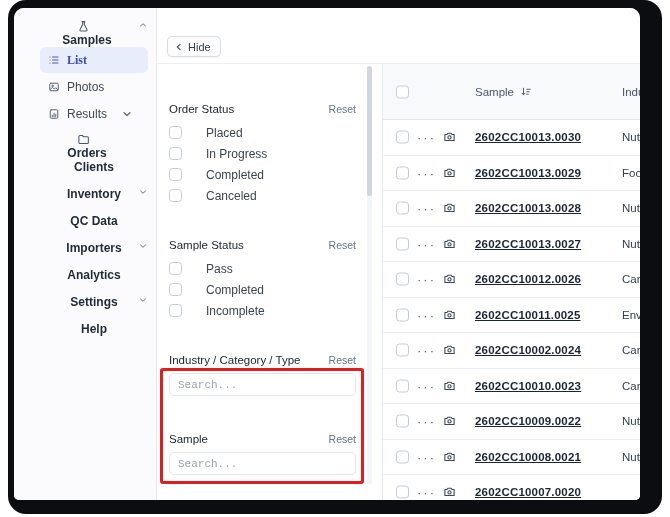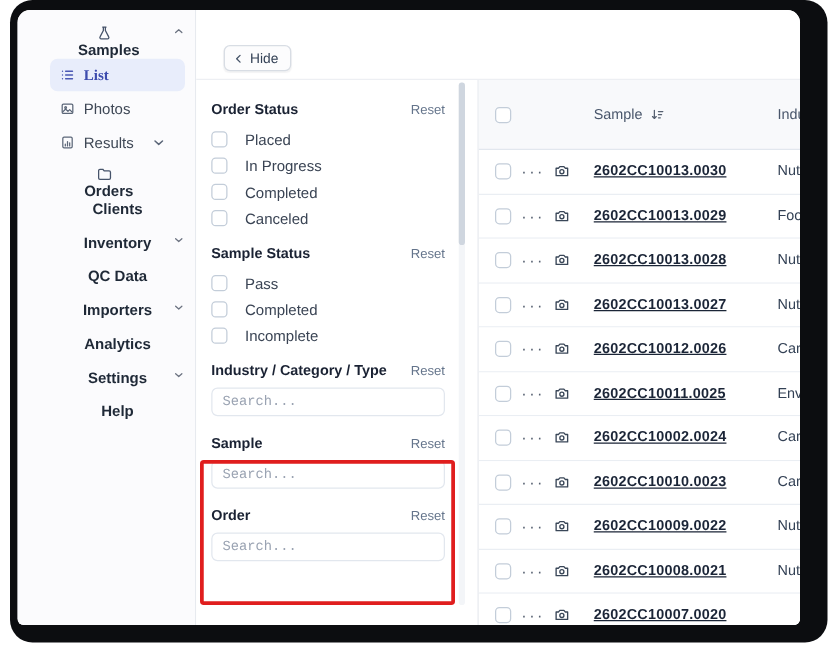--- a/index.html
+++ b/index.html
@@ -42,36 +42,36 @@
   .ssub svg { width:12px; height:12px; margin-right:7px; color:#5b6678; flex:none; }
   .ssub.sel { background:#e8edfb; color:#3d4cae; font-weight:600;font-family:Liberation Serif, serif; }
   .ssub.sel svg { color:#4a58b4; }
   .chev { position:absolute; right:8px; width:10px; height:10px; color:#6b7280; }
   .ggap { height:5px; }
 
   
   .main { flex:1; position:relative; height:100%; background:#fff; }
   .toolbar { position:absolute; left:0; top:0; right:0; height:56px; border-bottom:1px solid #edeff3; }
   .hidebtn {
-    position:absolute; left:22px; top:28px; height:21px;
+    position:absolute; left:10px; top:28px; height:21px;
     display:inline-flex; align-items:center; gap:4px; padding:0 9px 0 6px;
     border:1px solid #d8dde4; border-radius:5px; background:#fcfcfd;
     font-size:11px; color:#334155; cursor:pointer;
     box-shadow:0 1px 1px rgba(15,23,42,.05);
   }
   .hidebtn svg { width:10px; height:10px; color:#475569; }
 
   
   .filters { position:absolute; left:0; top:56px; width:225px; bottom:0; padding:18px 0 0 12px; }
   .fsec { margin-bottom:12px; width:187px; }
   .fsec.search { margin-bottom:16px; }
   .fhead { display:flex; align-items:baseline; justify-content:space-between; gap:4px; margin-bottom:7px; }
-  .ftitle { font-size:11.5px; font-weight:700; color:#1a2233; white-space:nowrap; }
+  .ftitle { font-size:11.5px; font-weight:400; color:#1a2233; white-space:nowrap;margin-top:21px; }
   .freset { font-size:10.5px; color:#64748b; cursor:pointer; flex:none; }
-  .fopt { display:flex; align-items:center; gap:14px; height:21px; font-size:12px; color:#3a4454; cursor:pointer; }
+  .fopt { display:flex; align-items:center; gap:24px; height:21px; font-size:12px; color:#3a4454; cursor:pointer; }
   .cbx {
     width:13px; height:13px; border:1px solid #c3cdd9; border-radius:3.5px;
     background:#fff; flex:none; display:inline-block;
   }
   .finput {
     width:187px; height:23px; border:1px solid #e2e7ee; border-radius:5px;
     padding:0 8px; font-size:11px; color:#334155; background:#fff;
     font-family:Liberation Mono, monospace; outline:none;
   }
   .finput::placeholder { color:#9aa3b2; }

